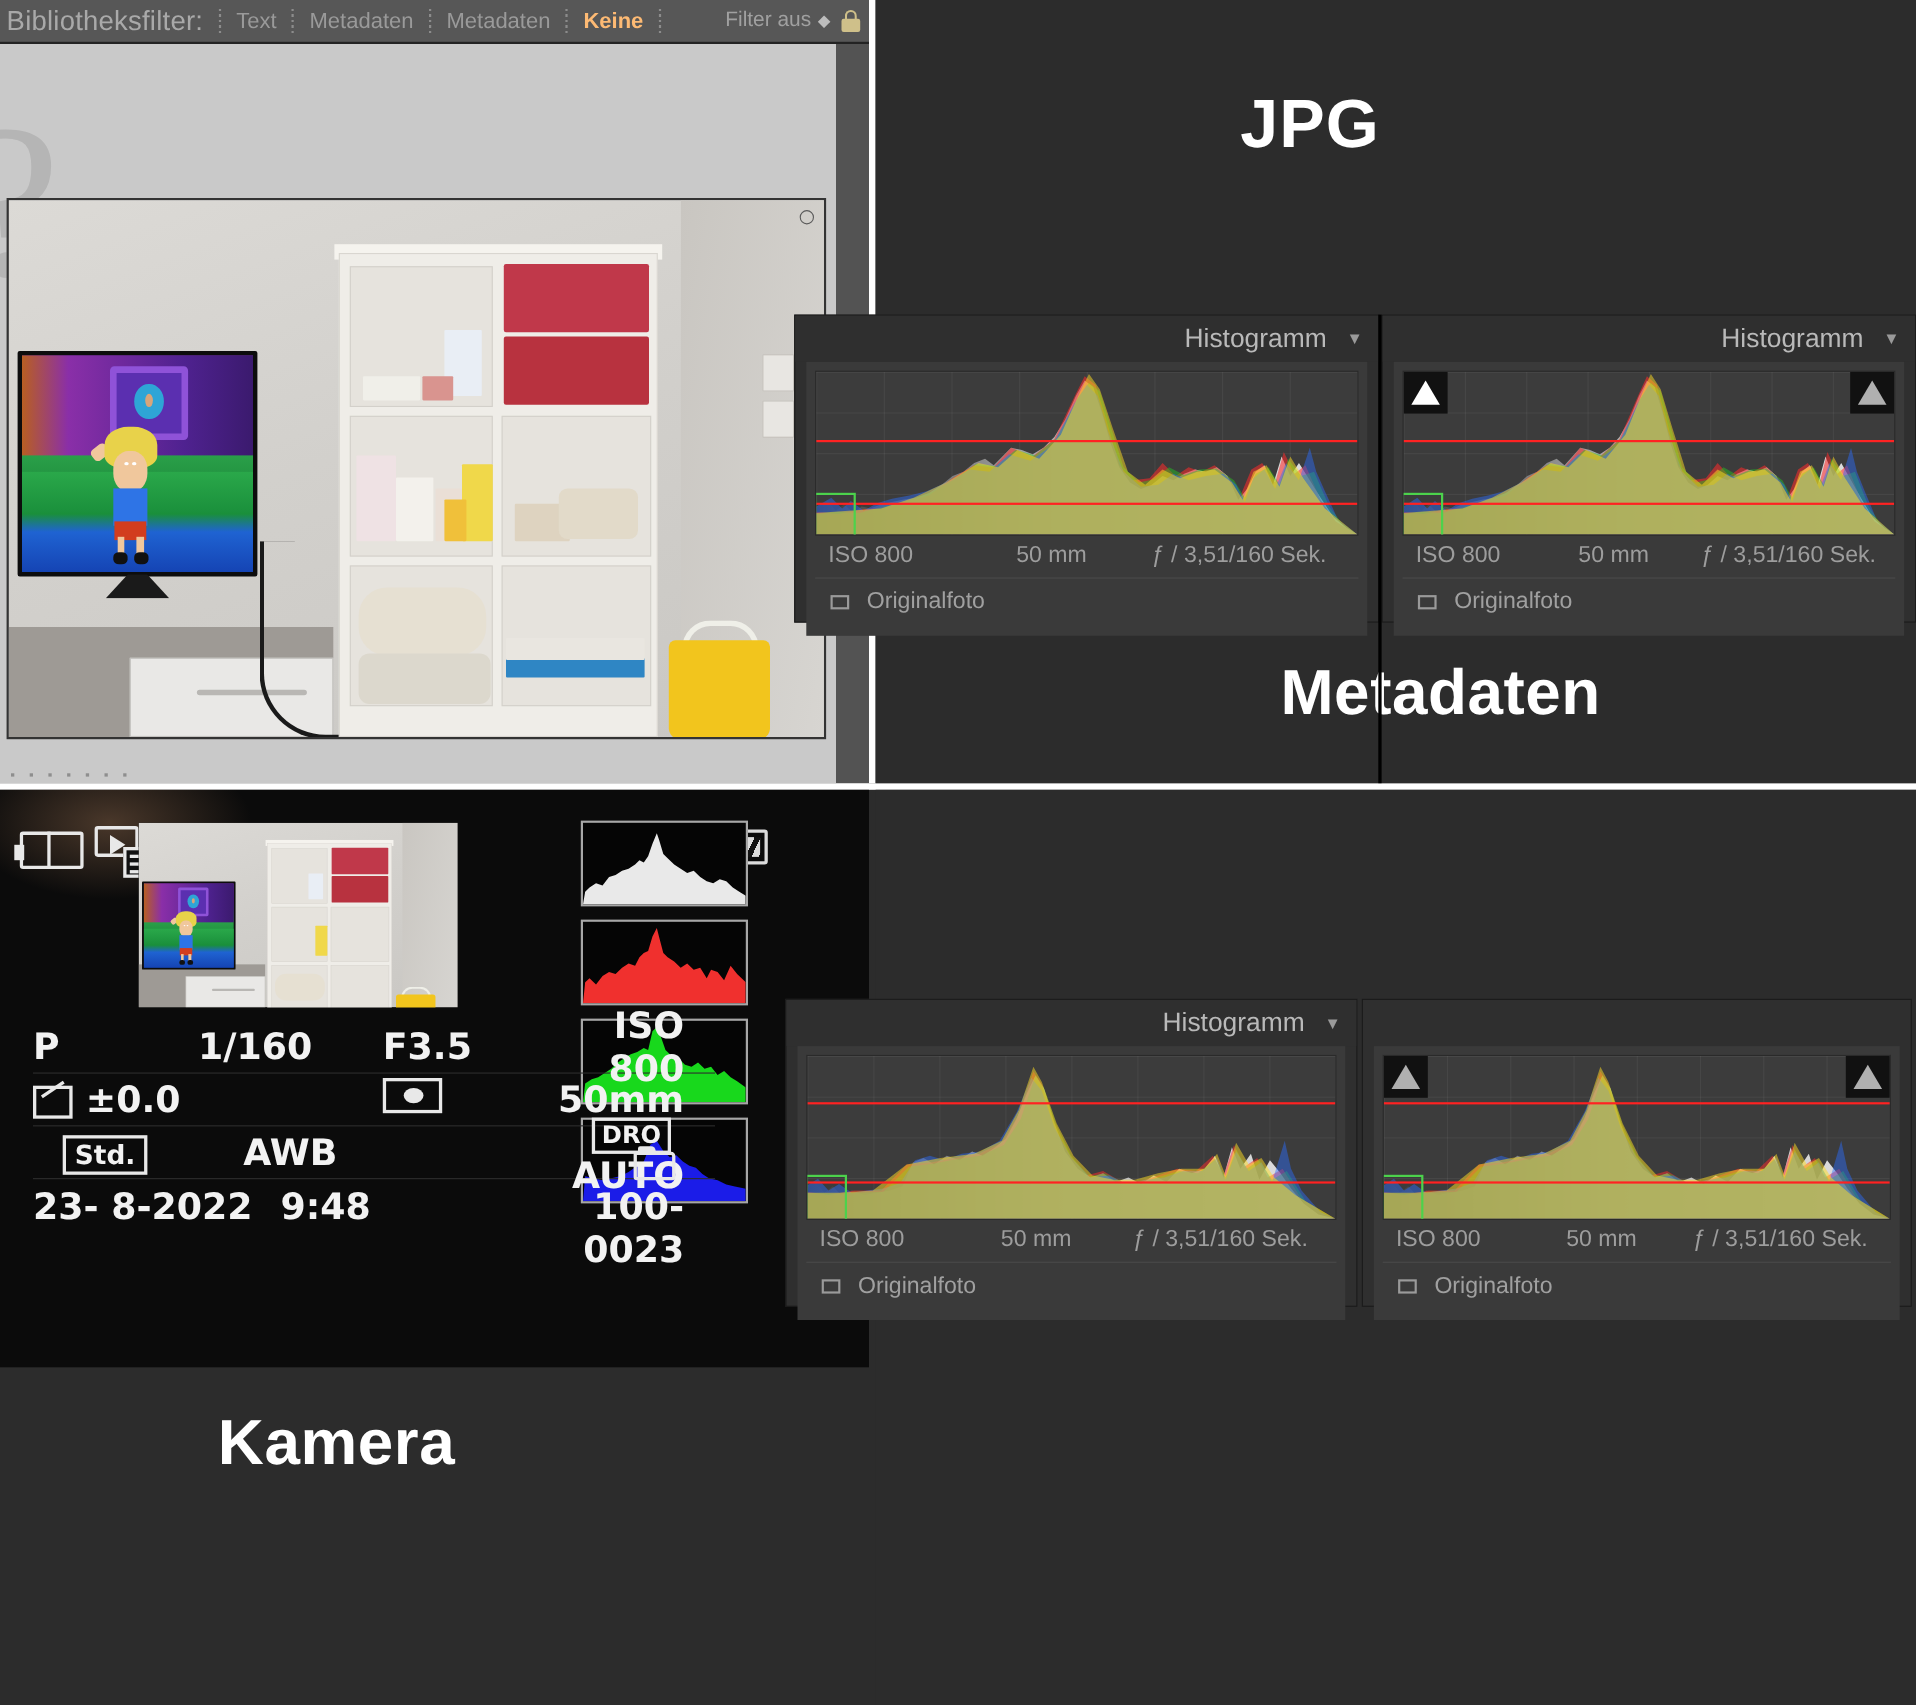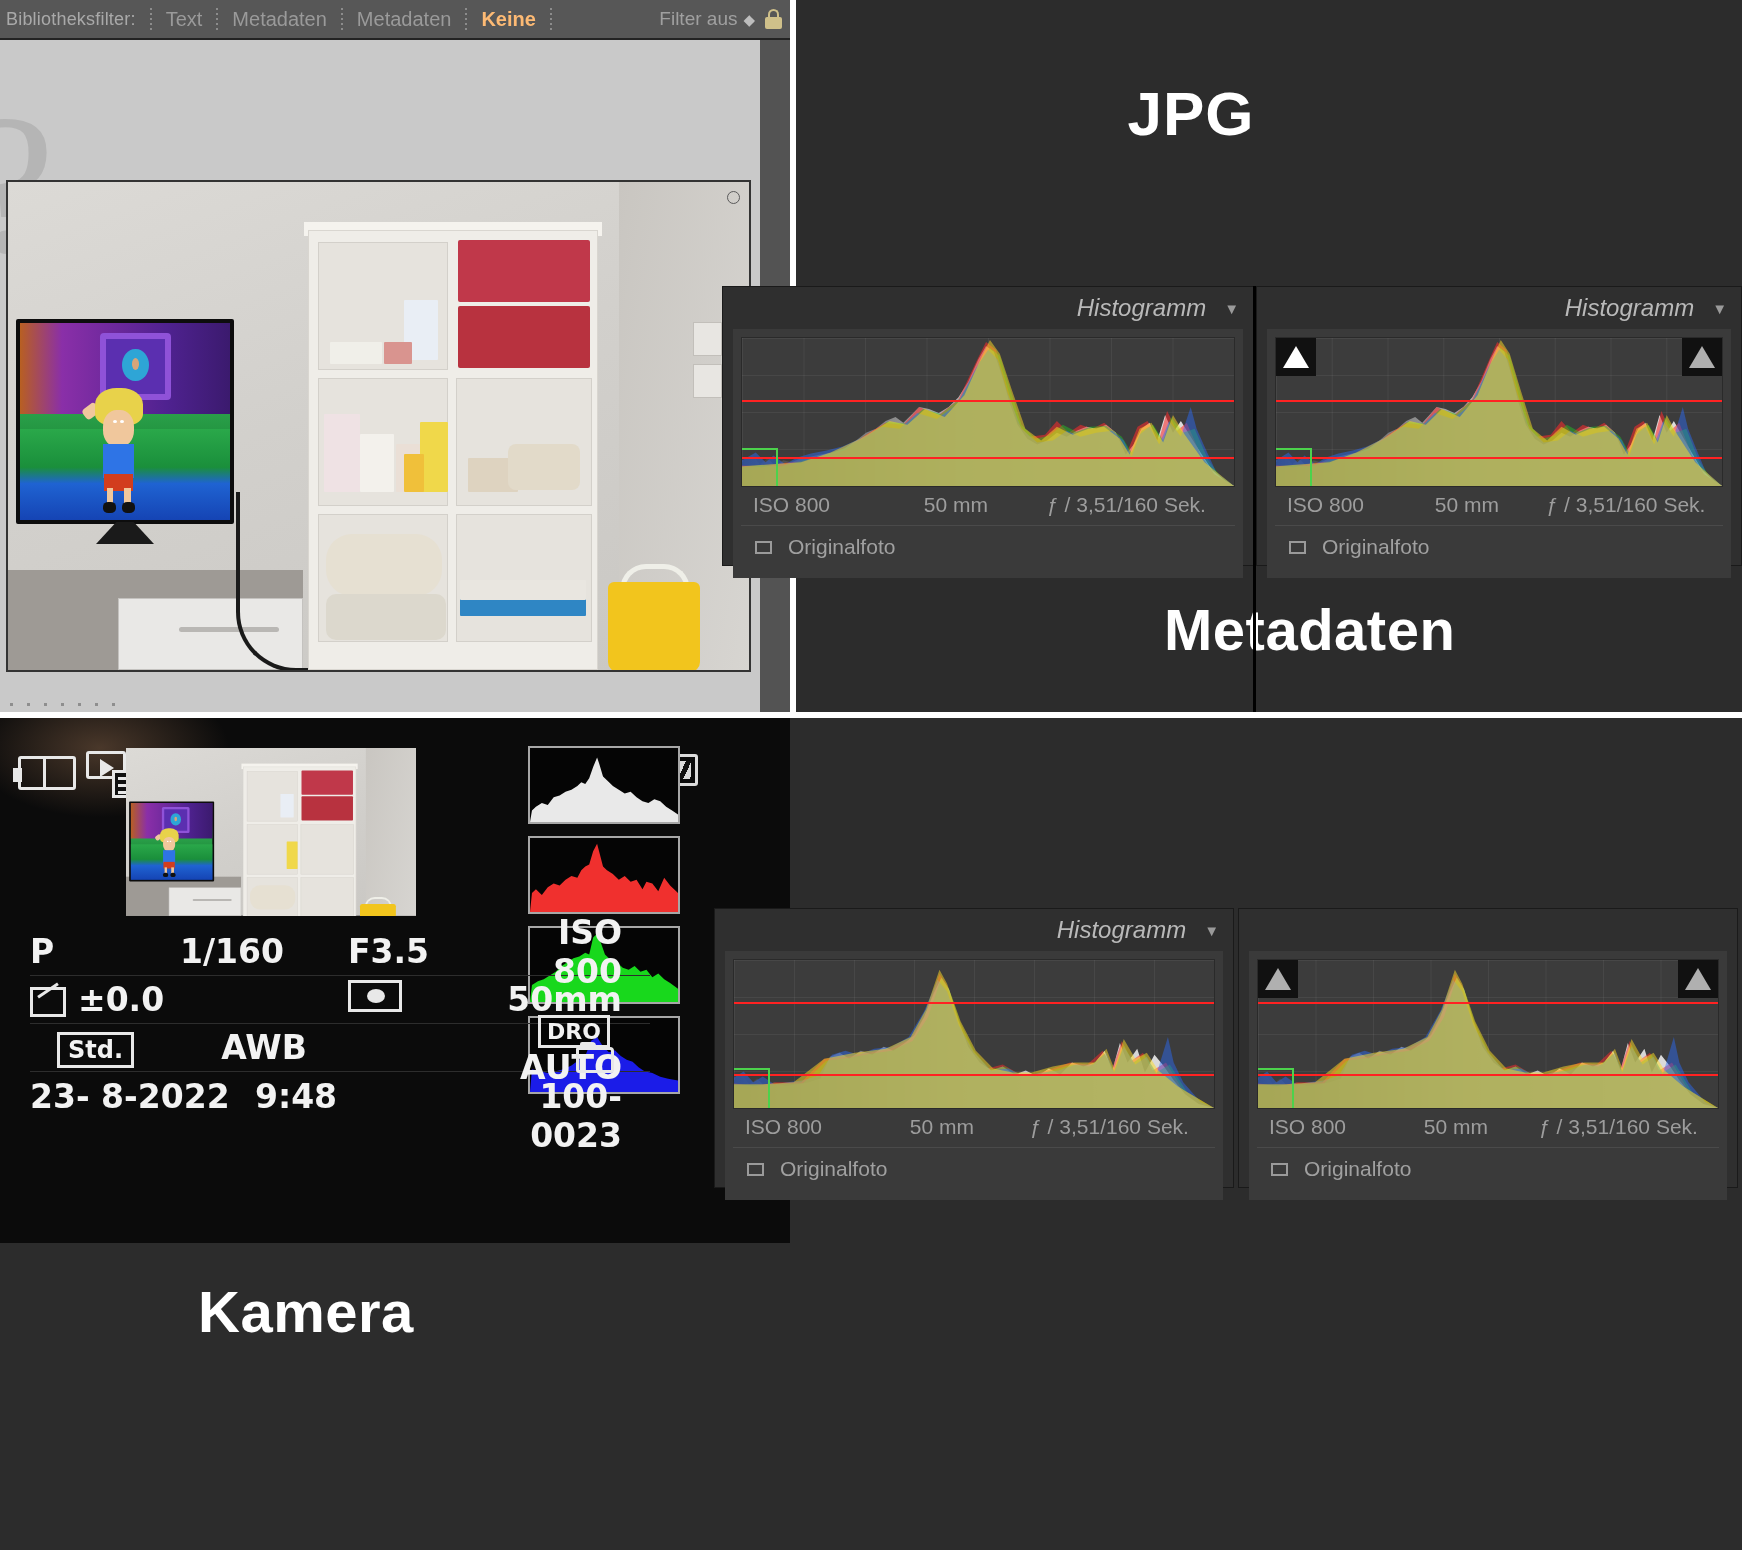--- a/index.html
+++ b/index.html
@@ -13,21 +13,21 @@
   .root { position: absolute; inset: 0; }
 
   
   #lr-panel { position: absolute; left: 0; top: 0; width: 790px; height: 712px; background: #535353; overflow: hidden; }
 
   #filter-bar {
     position: absolute; left: 0; top: 0; width: 790px; height: 40px;
     background: #575757; border-bottom: 2px solid #232323;
     display: flex; align-items: center; color: #b3b3b3; font-size: 20px;
   }
-  #filter-bar .ttl { margin-left: 6px; color: #a9a9a9; font-size: 18px; letter-spacing: .2px;}
+  #filter-bar .ttl { margin-left: 6px; color: #a9a9a9; font-size: 25px; letter-spacing: .2px;}
   #filter-bar .sep { width: 2px; height: 22px; margin: 0 14px;
      background: repeating-linear-gradient(to bottom,#8c8c8c 0 2px, transparent 2px 5px); }
   #filter-bar .fitem { color: #9a9a9a; font-size: 20px; cursor: default; }
   #filter-bar .fitem.active { color: #fdba74; font-weight: 600; }
   #filter-bar .spacer { flex: 1; }
   #filter-bar .fout { color: #a0a0a0; font-size: 19px; }
   #filter-bar .updown { color: #bdbdbd; font-size: 15px; margin: 0 10px 0 6px; line-height: 1; }
   #lockicon { margin-right: 8px; width: 17px; height: 20px; position: relative; }
   #lockicon .shackle { position: absolute; left: 3px; top: 0; width: 11px; height: 9px;
      border: 2px solid #cfc08a; border-bottom: none; border-radius: 6px 6px 0 0; }
@@ -96,21 +96,21 @@
   #jpg-area { position:absolute; left:796px; top:0; width:946px; height:712px; background:#2c2c2c; }
   #jpg-title { position:absolute; left:0; top:78px; width:790px; text-align:center; color:#fff;
                font-size:62px; font-weight:bold; letter-spacing:1px; }
   #raw-title { position:absolute; left:880px; top:790px; width:540px; text-align:center; color:#fff;
                font-size:62px; font-weight:bold; letter-spacing:1px; }
 
   
   .lrmod { position:absolute; background:#2f2f2f; border:1px solid #1a1a1a; }
   .lrmod .hdr { height:42px; display:flex; align-items:center; justify-content:flex-end;
                 padding-right:14px; gap:18px; background:#2f2f2f; }
-  .lrmod .hdr .lbl { color:#b9b9b9; font-size:24px;font-style:italic; }
+  .lrmod .hdr .lbl { color:#b9b9b9; font-size:24px; }
   .lrmod .hdr .car { color:#9a9a9a; font-size:15px; }
   .lrmod .body { margin:0 10px; background:#3a3a3a; padding:8px; }
   .hgraph { position:relative; height:150px; background:#3c3c3c; border:1px solid #2a2a2a; overflow:hidden; }
   .hgraph .grid { position:absolute; inset:0;
      background-image:linear-gradient(to right,rgba(255,255,255,.055) 1px,transparent 1px),
                       linear-gradient(to bottom,rgba(255,255,255,.055) 1px,transparent 1px);
      background-size:12.5% 25%; }
   .hgraph svg { position:absolute; inset:0; width:100%; height:100%; }
   .rline { position:absolute; left:0; width:100%; height:2px; background:#ff2222; }
   .clipbox { position:absolute; width:34px; height:34px; border:2px solid #4cd24c; }

